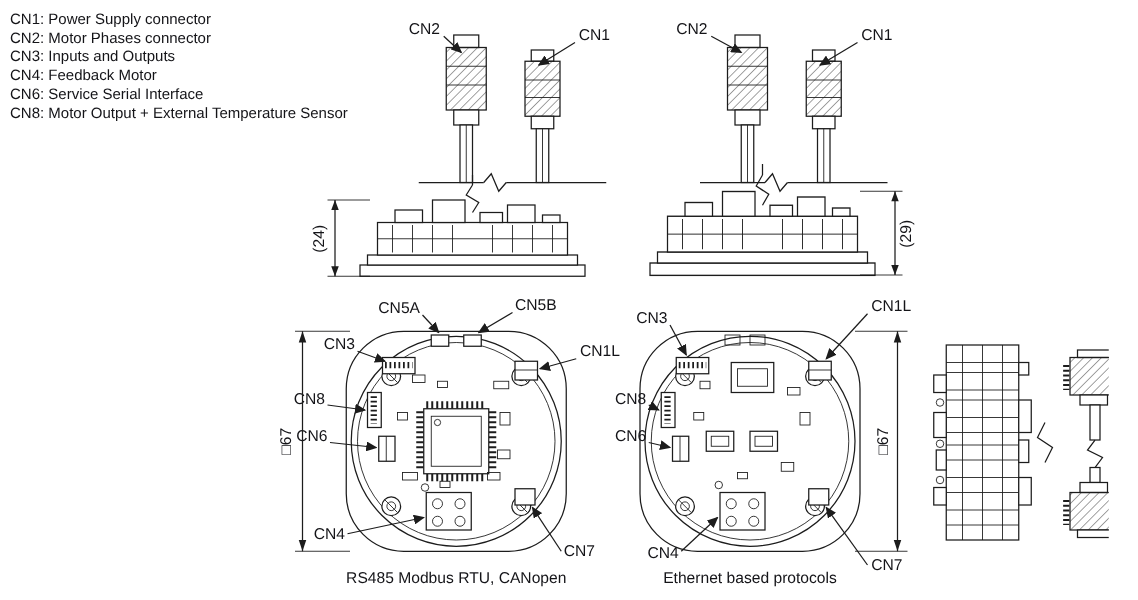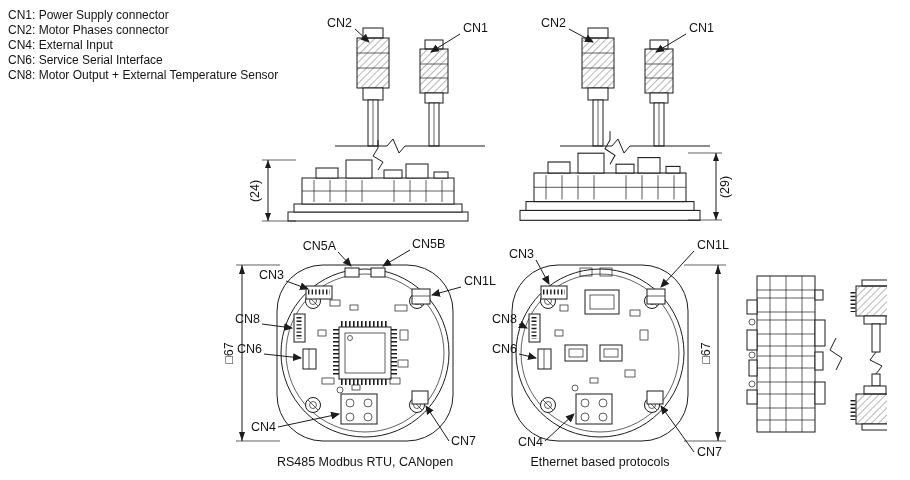--- a/index.html
+++ b/index.html
@@ -17,21 +17,22 @@
   text.cap{font-family:"Liberation Sans",sans-serif;font-size:12.5px;fill:#141418;}
 </style>
 </head>
 <body>
 
 <div class="page">
 
   <div class="legend">
     <div class="legend-line">CN1: Power Supply connector</div>
     <div class="legend-line">CN2: Motor Phases connector</div>
-    <div class="legend-line">CN4: External Input</div>
+    <div class="legend-line">CN3: Inputs and Outputs</div>
+    <div class="legend-line">CN4: Feedback Motor</div>
     <div class="legend-line">CN6: Service Serial Interface</div>
     <div class="legend-line">CN8: Motor Output + External Temperature Sensor</div>
   </div>
 
   <svg class="drawing" width="910" height="480" viewBox="0 0 910 480">
     <defs>
       <pattern id="hatch" width="5" height="5" patternUnits="userSpaceOnUse" patternTransform="rotate(45)">
         <line x1="0" y1="0" x2="0" y2="5" stroke="#6a6a6a" stroke-width="1"></line>
       </pattern>
       <marker id="arw" markerWidth="9" markerHeight="8" refX="8" refY="4" orient="auto">

